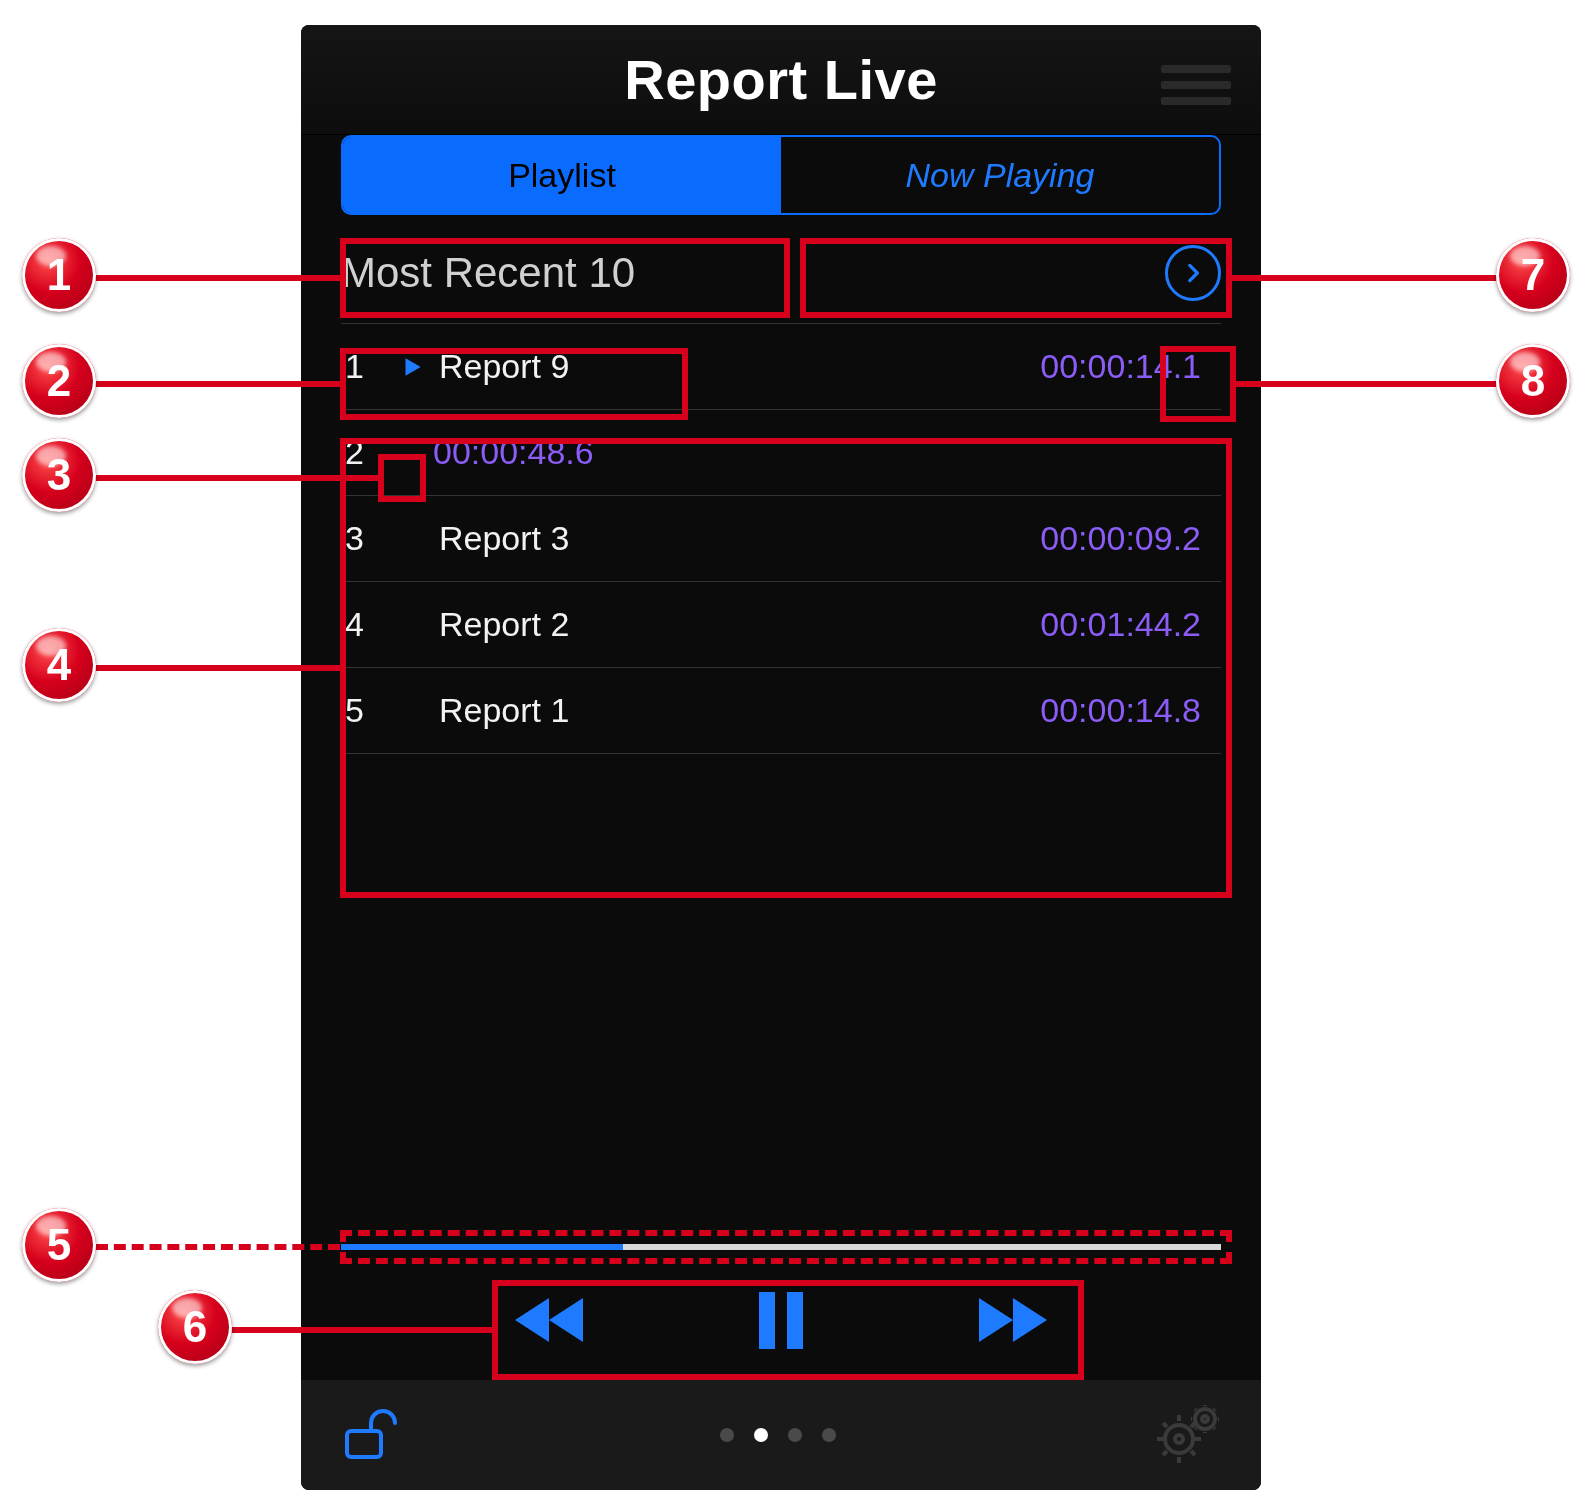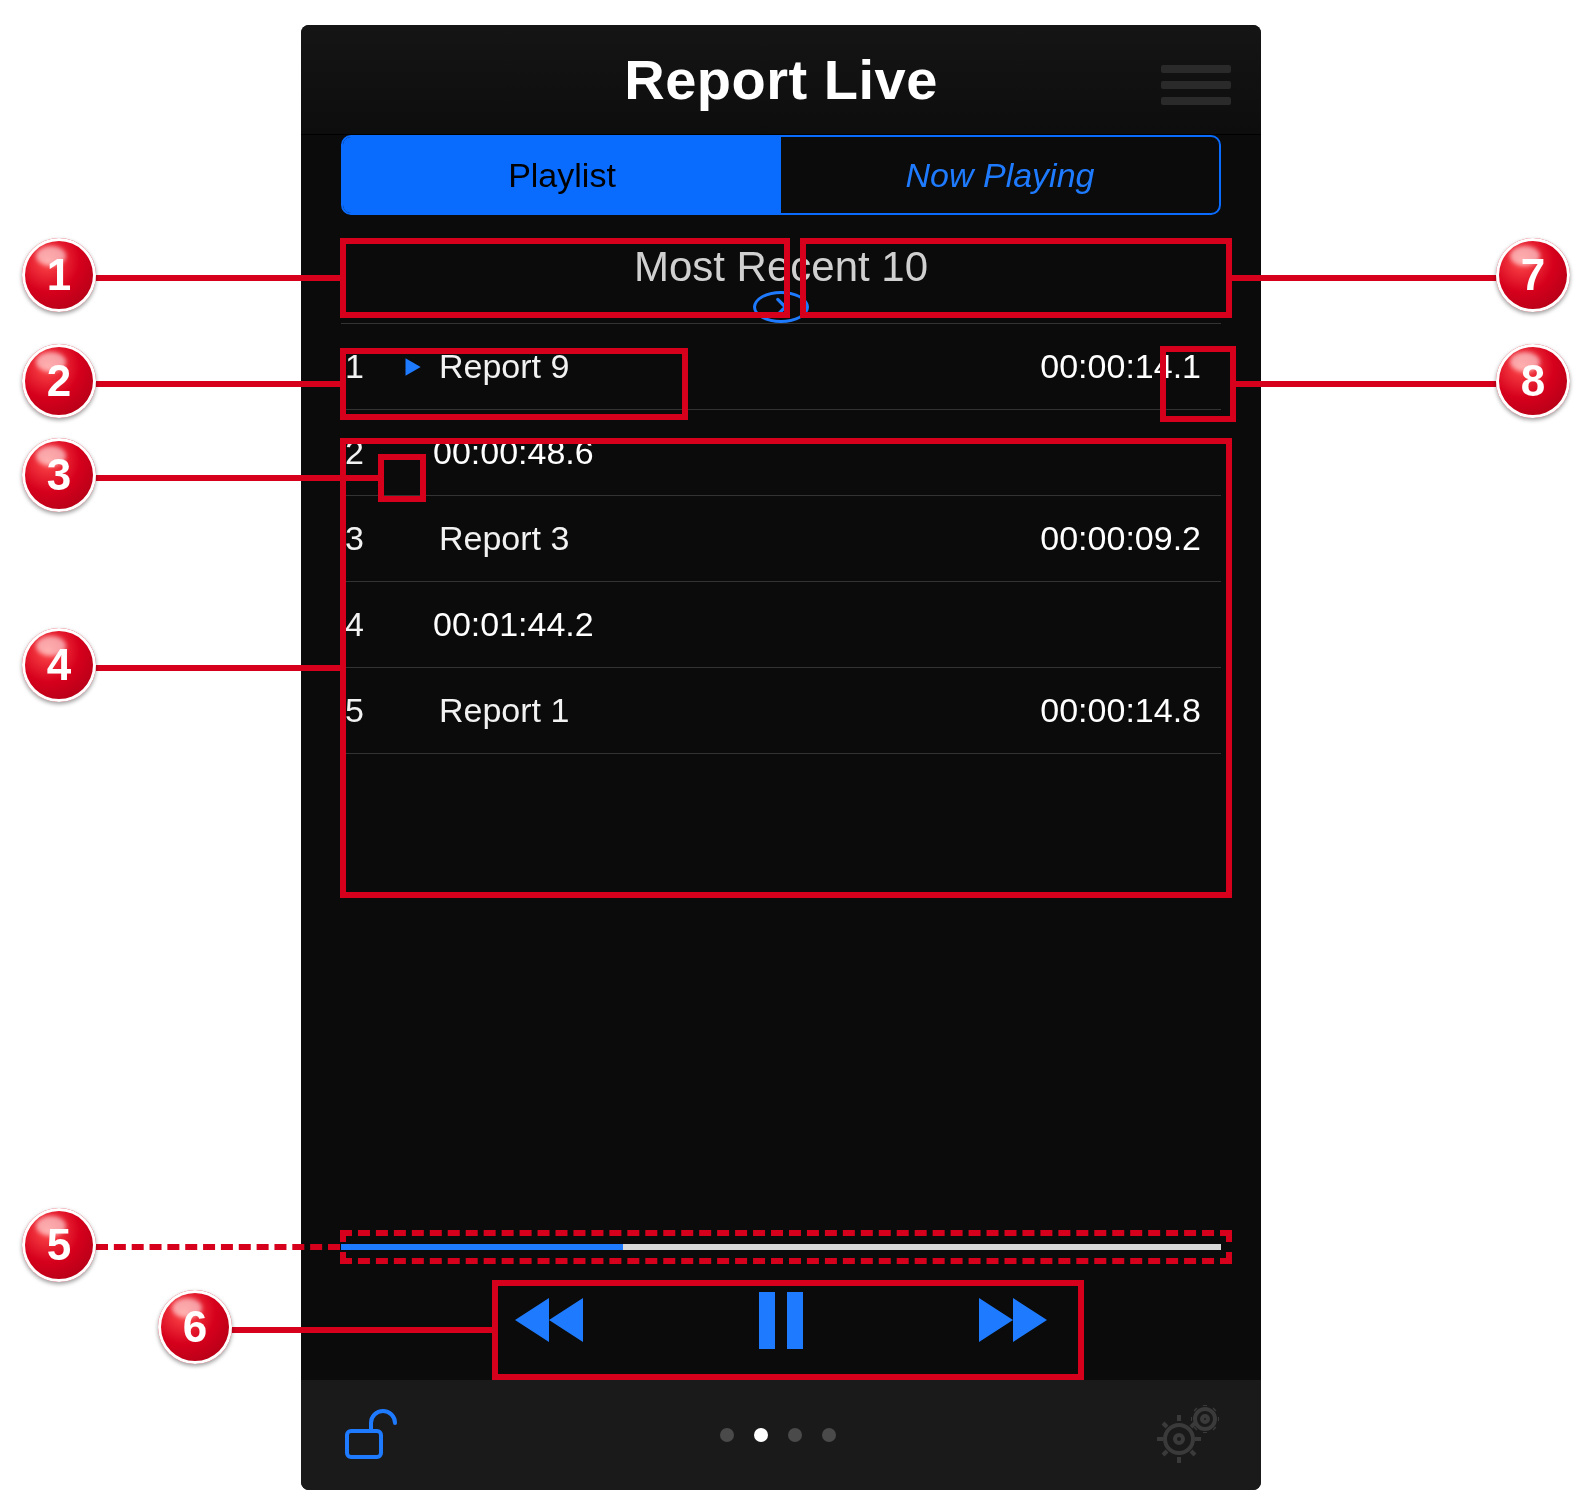--- a/index.html
+++ b/index.html
@@ -91,21 +91,20 @@
     background:transparent;
     color:var(--accent-bright);
     font-style:italic;
   }
   .filter-row{
     display:flex;
     align-items:center;
     justify-content:space-between;
     margin:28px 40px 20px 40px;
     height:60px;
-    flex-direction:column;
   }
   .filter-title{
     font-size:42px;
     color:#d0d0d0;
     font-weight:400;
   }
   .more-btn{
     width:56px;height:56px;border-radius:50%;
     border:3px solid var(--accent-bright);
     display:flex;align-items:center;justify-content:center;
@@ -131,21 +130,21 @@
     width:42px;
     display:flex;align-items:center;justify-content:center;
   }
   .row .name{
     flex:1 1 auto;
     padding-left:6px;
     color:#f2f2f2;
   }
   .row .dur{
     padding-right:20px;
-    color:#ffffff;
+    color:#8b5cf6;
     font-variant-numeric:tabular-nums;
   }
   .playbar{
     position:absolute;
     left:40px;right:40px;
     bottom:240px;
     height:6px;
     background:#d9d9d9;
   }
   .playbar .fill{
@@ -245,20 +244,21 @@
       </div>
       <div class="row">
         <div class="idx">3</div>
         <div class="play-ind"></div>
         <div class="name">Report 3</div>
         <div class="dur">00:00:09.2</div>
       </div>
       <div class="row">
         <div class="idx">4</div>
         <div class="play-ind"></div>
+        <div class="name">Report 2</div>
         <div class="dur">00:01:44.2</div>
       </div>
       <div class="row">
         <div class="idx">5</div>
         <div class="play-ind"></div>
         <div class="name">Report 1</div>
         <div class="dur">00:00:14.8</div>
       </div>
     </div>
 

